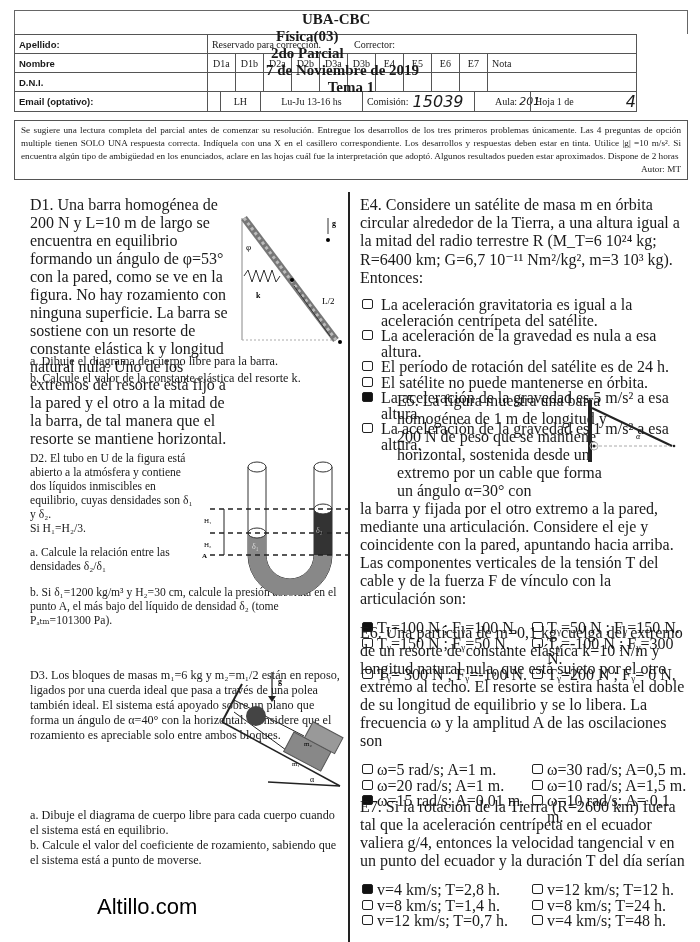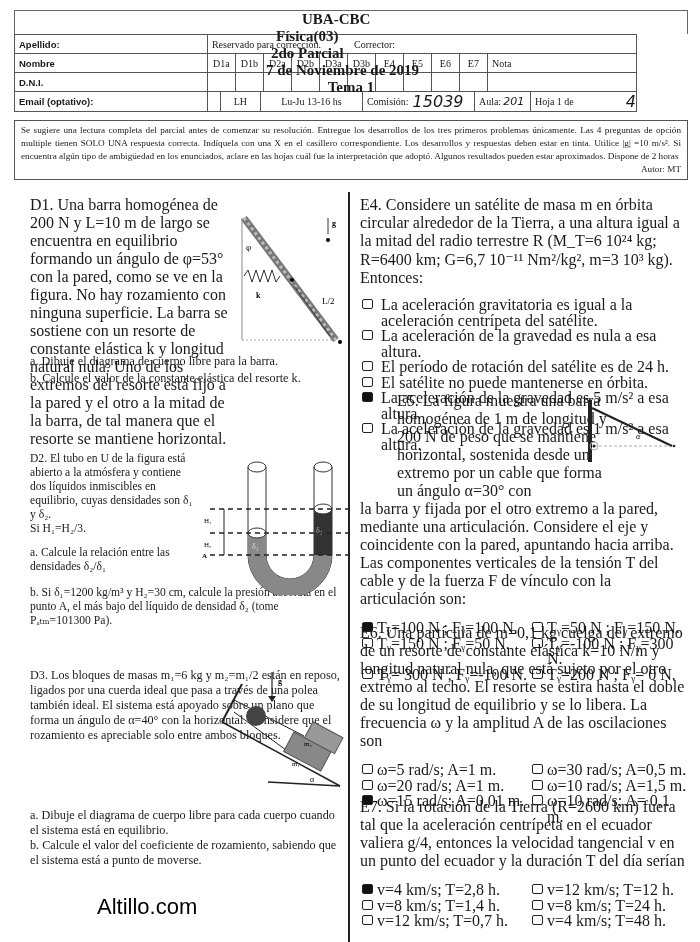--- a/index.html
+++ b/index.html
@@ -99,21 +99,21 @@
       <td class="lbl">Email (optativo):</td>
       <td colspan="11" style="padding:0;">
         <div style="display:flex;height:19px;align-items:center;font-size:10px;">
           <span style="width:12px;"></span>
           <span style="border-left:1px solid #555;height:19px;width:40px;display:flex;align-items:center;justify-content:center;">LH</span>
           <span style="border-left:1px solid #555;height:19px;width:102px;display:flex;align-items:center;justify-content:center;">Lu-Ju 13-16 hs</span>
           <span style="border-left:1px solid #555;height:19px;width:112px;display:flex;align-items:center;padding-left:4px;">
             <span>Comisión:</span>
             <span class="hand" style="margin-left:4px;">15039</span>
           </span>
-          <span style="border-left:1px solid #555;height:19px;width:56px;display:flex;align-items:center;padding-left:4px;">
+          <span style="border-left:1px solid #555;height:19px;width:56px;display:flex;align-items:center;padding-left:20px;">
             <span>Aula:</span>
             <span class="hand" style="font-size:11px;margin-left:2px;">201</span>
           </span>
           <span style="border-left:1px solid #555;height:19px;flex:1;display:flex;align-items:center;padding-left:4px;gap:48px;">
             <span>Hoja 1 de</span>
             <span class="hand" style="margin-left:4px;">4</span>
           </span>
         </div>
       </td>
     </tr>

